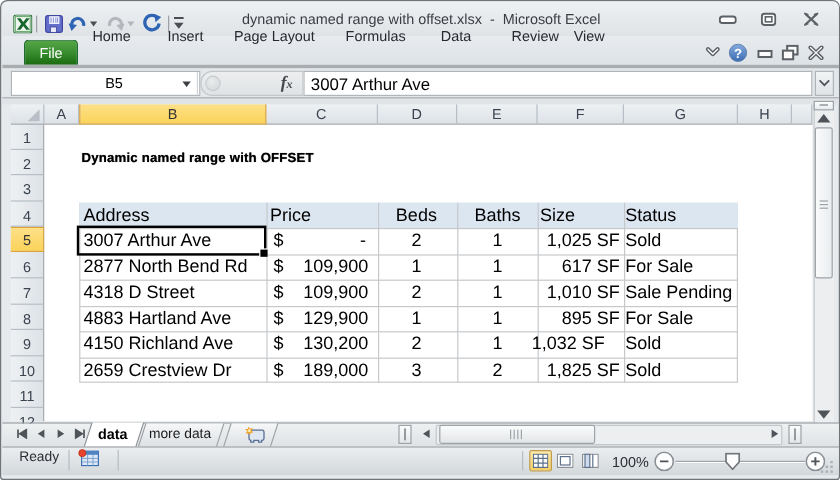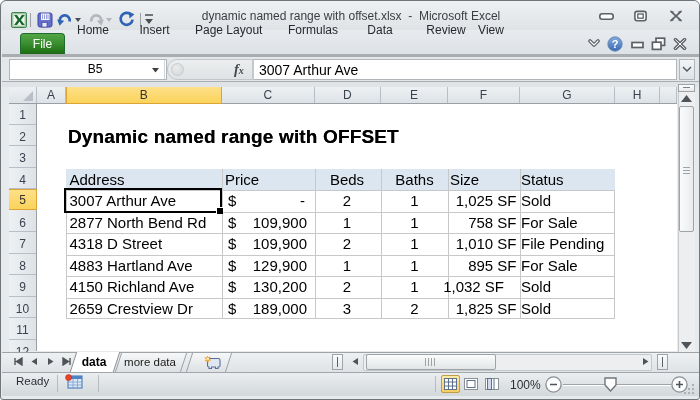--- a/index.html
+++ b/index.html
@@ -190,48 +190,48 @@
       <div style="position:absolute;left:447px;top:167.5px;width:1px;height:150.5px;background:#c6c8ca;"></div>
       <div style="position:absolute;left:519px;top:167.5px;width:1px;height:150.5px;background:#c6c8ca;"></div>
       <div style="position:absolute;left:65px;top:189.0px;width:549px;height:1px;background:#c6c8ca;"></div>
       <div style="position:absolute;left:65px;top:210.5px;width:549px;height:1px;background:#c6c8ca;"></div>
       <div style="position:absolute;left:65px;top:232.0px;width:549px;height:1px;background:#c6c8ca;"></div>
       <div style="position:absolute;left:65px;top:253.5px;width:549px;height:1px;background:#c6c8ca;"></div>
       <div style="position:absolute;left:65px;top:275.0px;width:549px;height:1px;background:#c6c8ca;"></div>
       <div style="position:absolute;left:65px;top:296.5px;width:549px;height:1px;background:#c6c8ca;"></div>
     </div>
 <div id="cells">
-      <div class="cell" style="left:67px;top:125.3px;font-weight:bold;font-size:19px;letter-spacing:0.15px;text-shadow:0 0 0.6px rgba(0,0,0,0.85);">Dynamic named range with OFFSET</div>
+      <div class="cell" style="left:67px;top:125.3px;font-weight:bold;font-size:11px;letter-spacing:0.15px;text-shadow:0 0 0.6px rgba(0,0,0,0.85);">Dynamic named range with OFFSET</div>
       <div class="cell" style="left:68.5px;top:169.7px;">Address</div>
       <div class="cell" style="left:224px;top:169.7px;">Price</div>
       <div class="cell" style="left:306px;width:80px;text-align:center;top:169.7px;">Beds</div>
       <div class="cell" style="left:373.5px;width:80px;text-align:center;top:169.7px;">Baths</div>
       <div class="cell" style="left:449px;top:169.7px;">Size</div>
       <div class="cell" style="left:520px;top:169.7px;">Status</div>
       <div class="cell" style="left:68.5px;top:191.2px;">3007 Arthur Ave</div>
       <div class="cell" style="left:227px;top:191.2px;">$</div>
       <div class="cell" style="right:394px;left:auto;top:191.2px;">-</div>
       <div class="cell" style="left:306px;width:80px;text-align:center;top:191.2px;">2</div>
       <div class="cell" style="left:373.5px;width:80px;text-align:center;top:191.2px;">1</div>
       <div class="cell" style="right:182.5px;left:auto;top:191.2px;">1,025 SF</div>
       <div class="cell" style="left:520px;top:191.2px;">Sold</div>
       <div class="cell" style="left:68.5px;top:212.7px;">2877 North Bend Rd</div>
       <div class="cell" style="left:227px;top:212.7px;">$</div>
       <div class="cell" style="right:392px;left:auto;top:212.7px;">109,900</div>
       <div class="cell" style="left:306px;width:80px;text-align:center;top:212.7px;">1</div>
       <div class="cell" style="left:373.5px;width:80px;text-align:center;top:212.7px;">1</div>
-      <div class="cell" style="right:182.5px;left:auto;top:212.7px;">758 SF</div>
+      <div class="cell" style="right:182.5px;left:auto;top:212.7px;">617 SF</div>
       <div class="cell" style="left:520px;top:212.7px;">For Sale</div>
       <div class="cell" style="left:68.5px;top:234.2px;">4318 D Street</div>
       <div class="cell" style="left:227px;top:234.2px;">$</div>
       <div class="cell" style="right:392px;left:auto;top:234.2px;">109,900</div>
       <div class="cell" style="left:306px;width:80px;text-align:center;top:234.2px;">2</div>
       <div class="cell" style="left:373.5px;width:80px;text-align:center;top:234.2px;">1</div>
       <div class="cell" style="right:182.5px;left:auto;top:234.2px;">1,010 SF</div>
-      <div class="cell" style="left:520px;top:234.2px;">File Pending</div>
+      <div class="cell" style="left:520px;top:234.2px;">Sale Pending</div>
       <div class="cell" style="left:68.5px;top:255.7px;">4883 Hartland Ave</div>
       <div class="cell" style="left:227px;top:255.7px;">$</div>
       <div class="cell" style="right:392px;left:auto;top:255.7px;">129,900</div>
       <div class="cell" style="left:306px;width:80px;text-align:center;top:255.7px;">1</div>
       <div class="cell" style="left:373.5px;width:80px;text-align:center;top:255.7px;">1</div>
       <div class="cell" style="right:182.5px;left:auto;top:255.7px;">895 SF</div>
       <div class="cell" style="left:520px;top:255.7px;">For Sale</div>
       <div class="cell" style="left:68.5px;top:277.2px;">4150 Richland Ave</div>
       <div class="cell" style="left:227px;top:277.2px;">$</div>
       <div class="cell" style="right:392px;left:auto;top:277.2px;">130,200</div>

